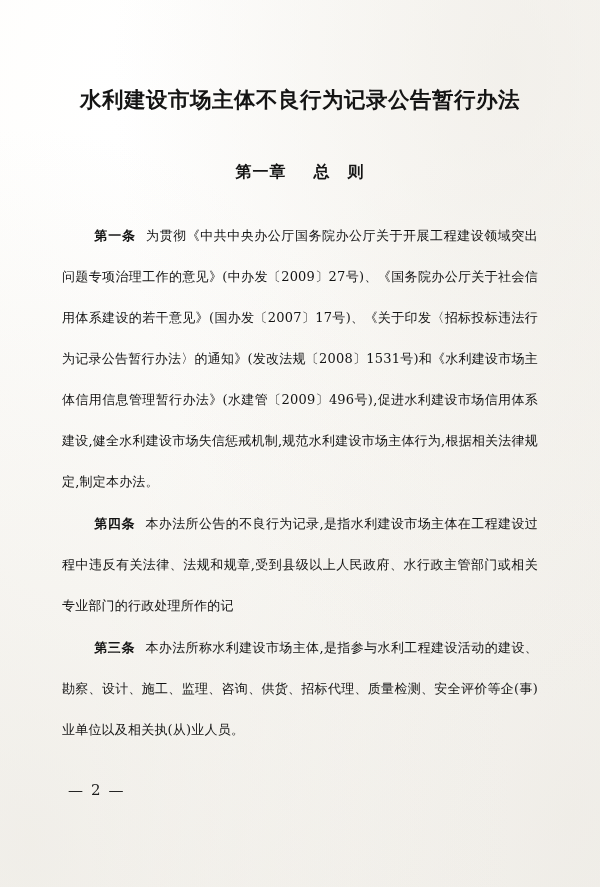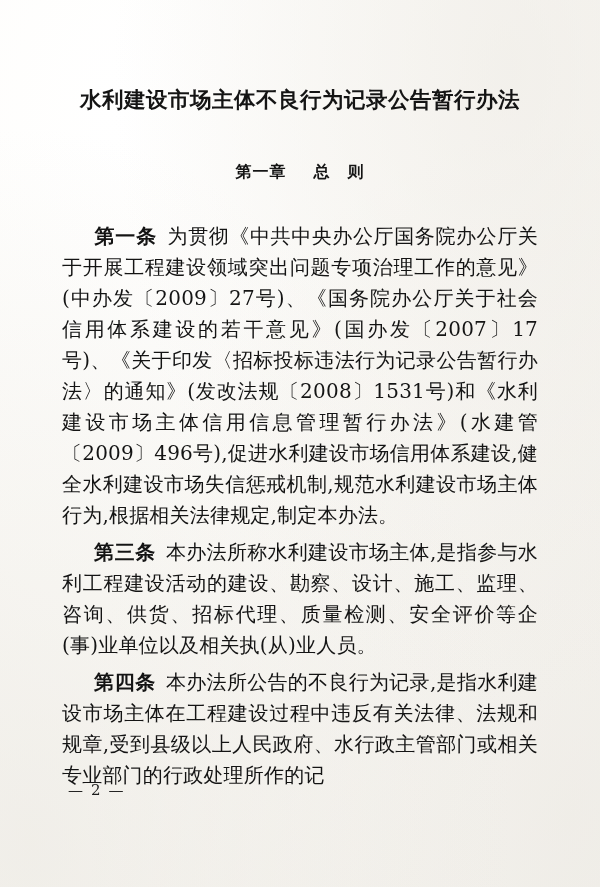--- a/index.html
+++ b/index.html
@@ -59,23 +59,23 @@
     letter-spacing: 1px;
   }
   .chapter .gap {
     display: inline-block;
     width: 14px;
   }
   .body-block {
     padding-top: 32px;
   }
   p.para {
-    margin: 6px 0 1px 0;
-    font-size: 20px;
-    line-height: 31px;
+    margin: 0 0 1px 0;
+    font-size: 13px;
+    line-height: 41px;
     text-align: justify;
     text-justify: inter-ideograph;
     letter-spacing: 0.2px;
   }
   p.para .indent {
     display: inline-block;
     width: 32px;
   }
   p.para .art {
     font-weight: 700;
@@ -117,25 +117,25 @@
   </p>
 
   <div class="body-block">
 
     <p class="para">
       <span class="indent"></span><span class="art">第一条</span><span class="artgap"></span><span>为贯彻《中共中央办公厅国务院办公厅关于开展工程建设领域突出问题专项治理工作的意见》(中办发〔2009〕27号)、《国务院办公厅关于社会信用体系建设的若干意见》(国办发〔2007〕17号)、《关于印发〈招标投标违法行为记录公告暂行办法〉的通知》(发改法规〔2008〕1531号)和《水利建设市场主体信用信息管理暂行办法》(水建管〔2009〕496号),促进水利建设市场信用体系建设,健全水利建设市场失信惩戒机制,规范水利建设市场主体行为,根据相关法律规定,制定本办法。</span>
     </p>
 
 
     <p class="para">
-      <span class="indent"></span><span class="art">第三条</span><span class="artgap"></span><span>本办法所称水利建设市场主体,是指参与水利工程建设活动的建设、勘察、设计、施工、监理、咨询、供货、招标代理、质量检测、安全评价等企(事)业单位以及相关执(从)业人员。</span>
+      <span class="indent"></span><span class="art">第四条</span><span class="artgap"></span><span>本办法所公告的不良行为记录,是指水利建设市场主体在工程建设过程中违反有关法律、法规和规章,受到县级以上人民政府、水行政主管部门或相关专业部门的行政处理所作的记</span>
     </p>
 
     <p class="para">
-      <span class="indent"></span><span class="art">第四条</span><span class="artgap"></span><span>本办法所公告的不良行为记录,是指水利建设市场主体在工程建设过程中违反有关法律、法规和规章,受到县级以上人民政府、水行政主管部门或相关专业部门的行政处理所作的记</span>
+      <span class="indent"></span><span class="art">第三条</span><span class="artgap"></span><span>本办法所称水利建设市场主体,是指参与水利工程建设活动的建设、勘察、设计、施工、监理、咨询、供货、招标代理、质量检测、安全评价等企(事)业单位以及相关执(从)业人员。</span>
     </p>
 
   </div>
 
 </div>
 
 <div class="page-number">
   <span class="dash">—</span><span>2</span><span class="dash">—</span>
 </div>
 

